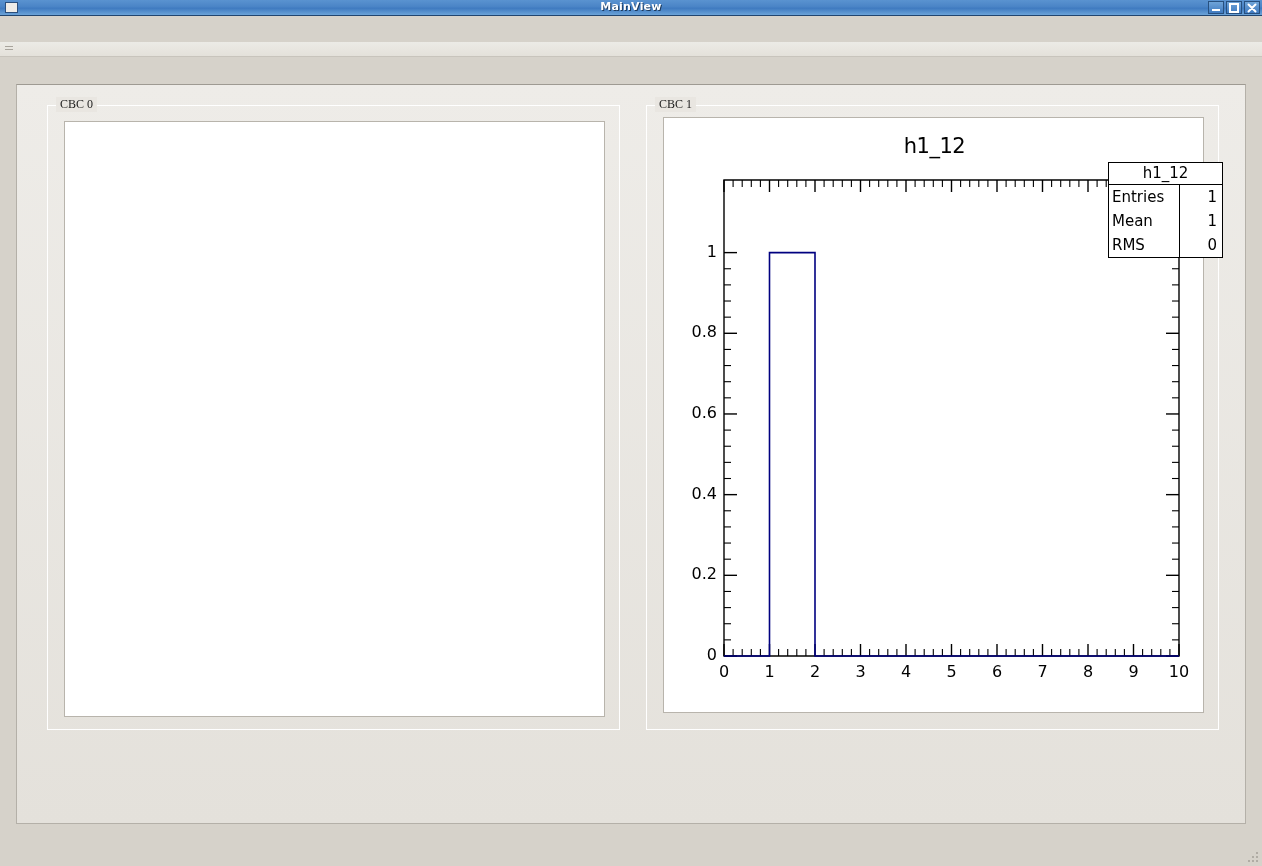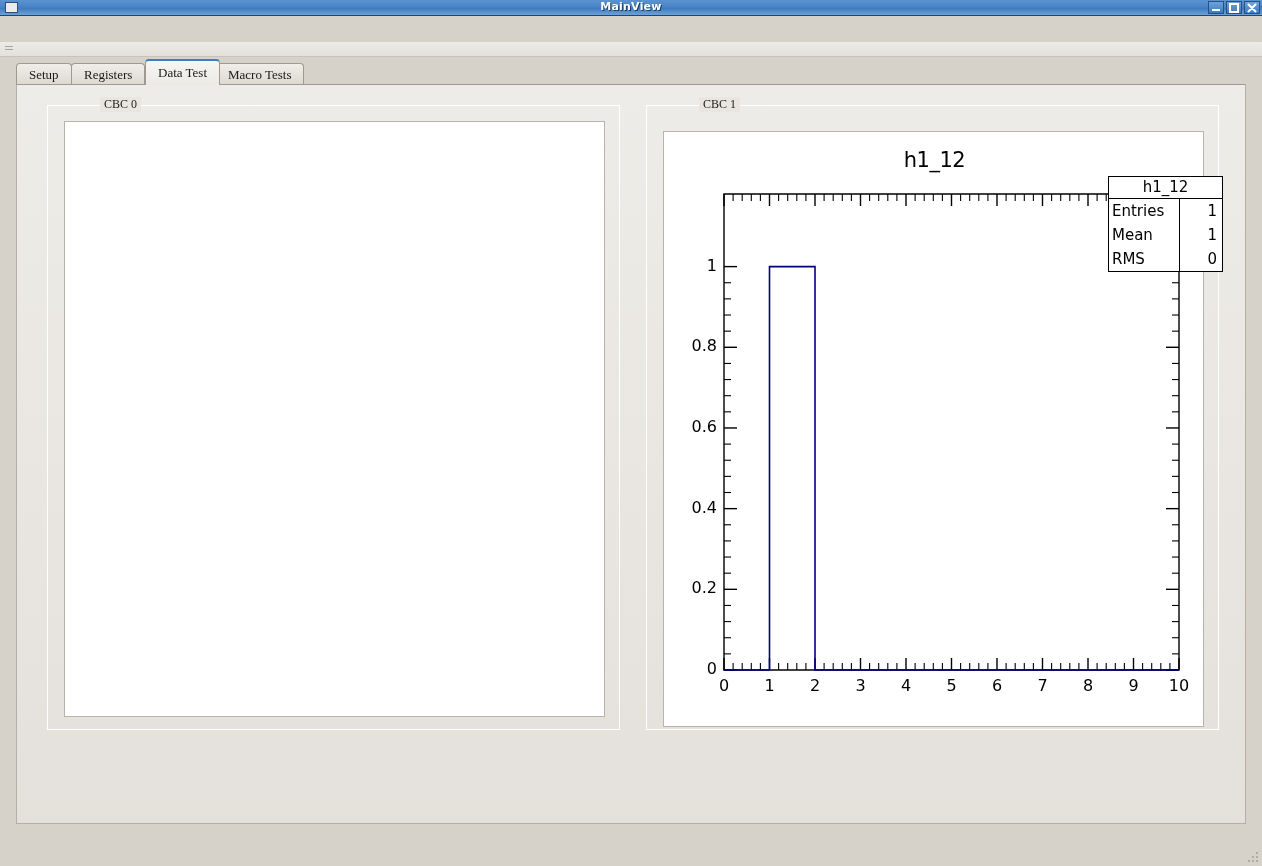--- a/index.html
+++ b/index.html
@@ -167,34 +167,33 @@
   }
   .groupbox > .gb-title {
     position: absolute;
     top: -9px;
     left: 8px;
     padding: 0 4px;
     font-size: 12px;
     color: #1a1a1a;
     background: #e9e6e1;
     font-family: "Liberation Serif", serif;
-    margin-left: 44px;
   }
   #gb-cbc0 { left: 30px; top: 20px; width: 573px; height: 625px; }
   #gb-cbc1 { left: 629px; top: 20px; width: 573px; height: 625px; }
   #gb-settings { left: 30px; top: 663px; width: 1172px; height: 58px; }
 
   .white-panel {
     position: absolute;
     background: #ffffff;
     border: 1px solid #b8b4ac;
     box-sizing: border-box;
   }
   #panel-cbc0 { left: 16px; top: 15px; width: 541px; height: 596px; }
-  #panel-cbc1 { left: 16px; top: 25px; width: 541px; height: 596px; }
+  #panel-cbc1 { left: 16px; top: 11px; width: 541px; height: 596px; }
 
   
   #start-button {
     position: absolute;
     left: 16px; top: 16px;
     width: 80px; height: 25px;
     background: linear-gradient(to bottom,#fbfaf8 0%, #ecdfd6 100%);
     border: 1px solid #8d8980;
     border-radius: 3px;
     font-size: 13px;
@@ -308,26 +307,20 @@
   </div>
 
 
   <div id="toolbar">
     <div id="toolbar-handle">
         <i></i>
         <i></i>
       </div>
   </div>
 
-  <div id="tabbar">
-    <div class="tab" style="left:16px;">Setup</div>
-    <div class="tab" style="left:71px;">Registers</div>
-    <div class="tab selected" style="left:145px;">Data Test</div>
-    <div class="tab" style="left:215px;">Macro Tests</div>
-  </div>
 
   <div id="content">
 
     <div class="groupbox" id="gb-cbc0">
       <span class="gb-title">CBC 0</span>
       <div class="white-panel" id="panel-cbc0"></div>
     </div>
 
     <div class="groupbox" id="gb-cbc1">
       <span class="gb-title">CBC 1</span>

